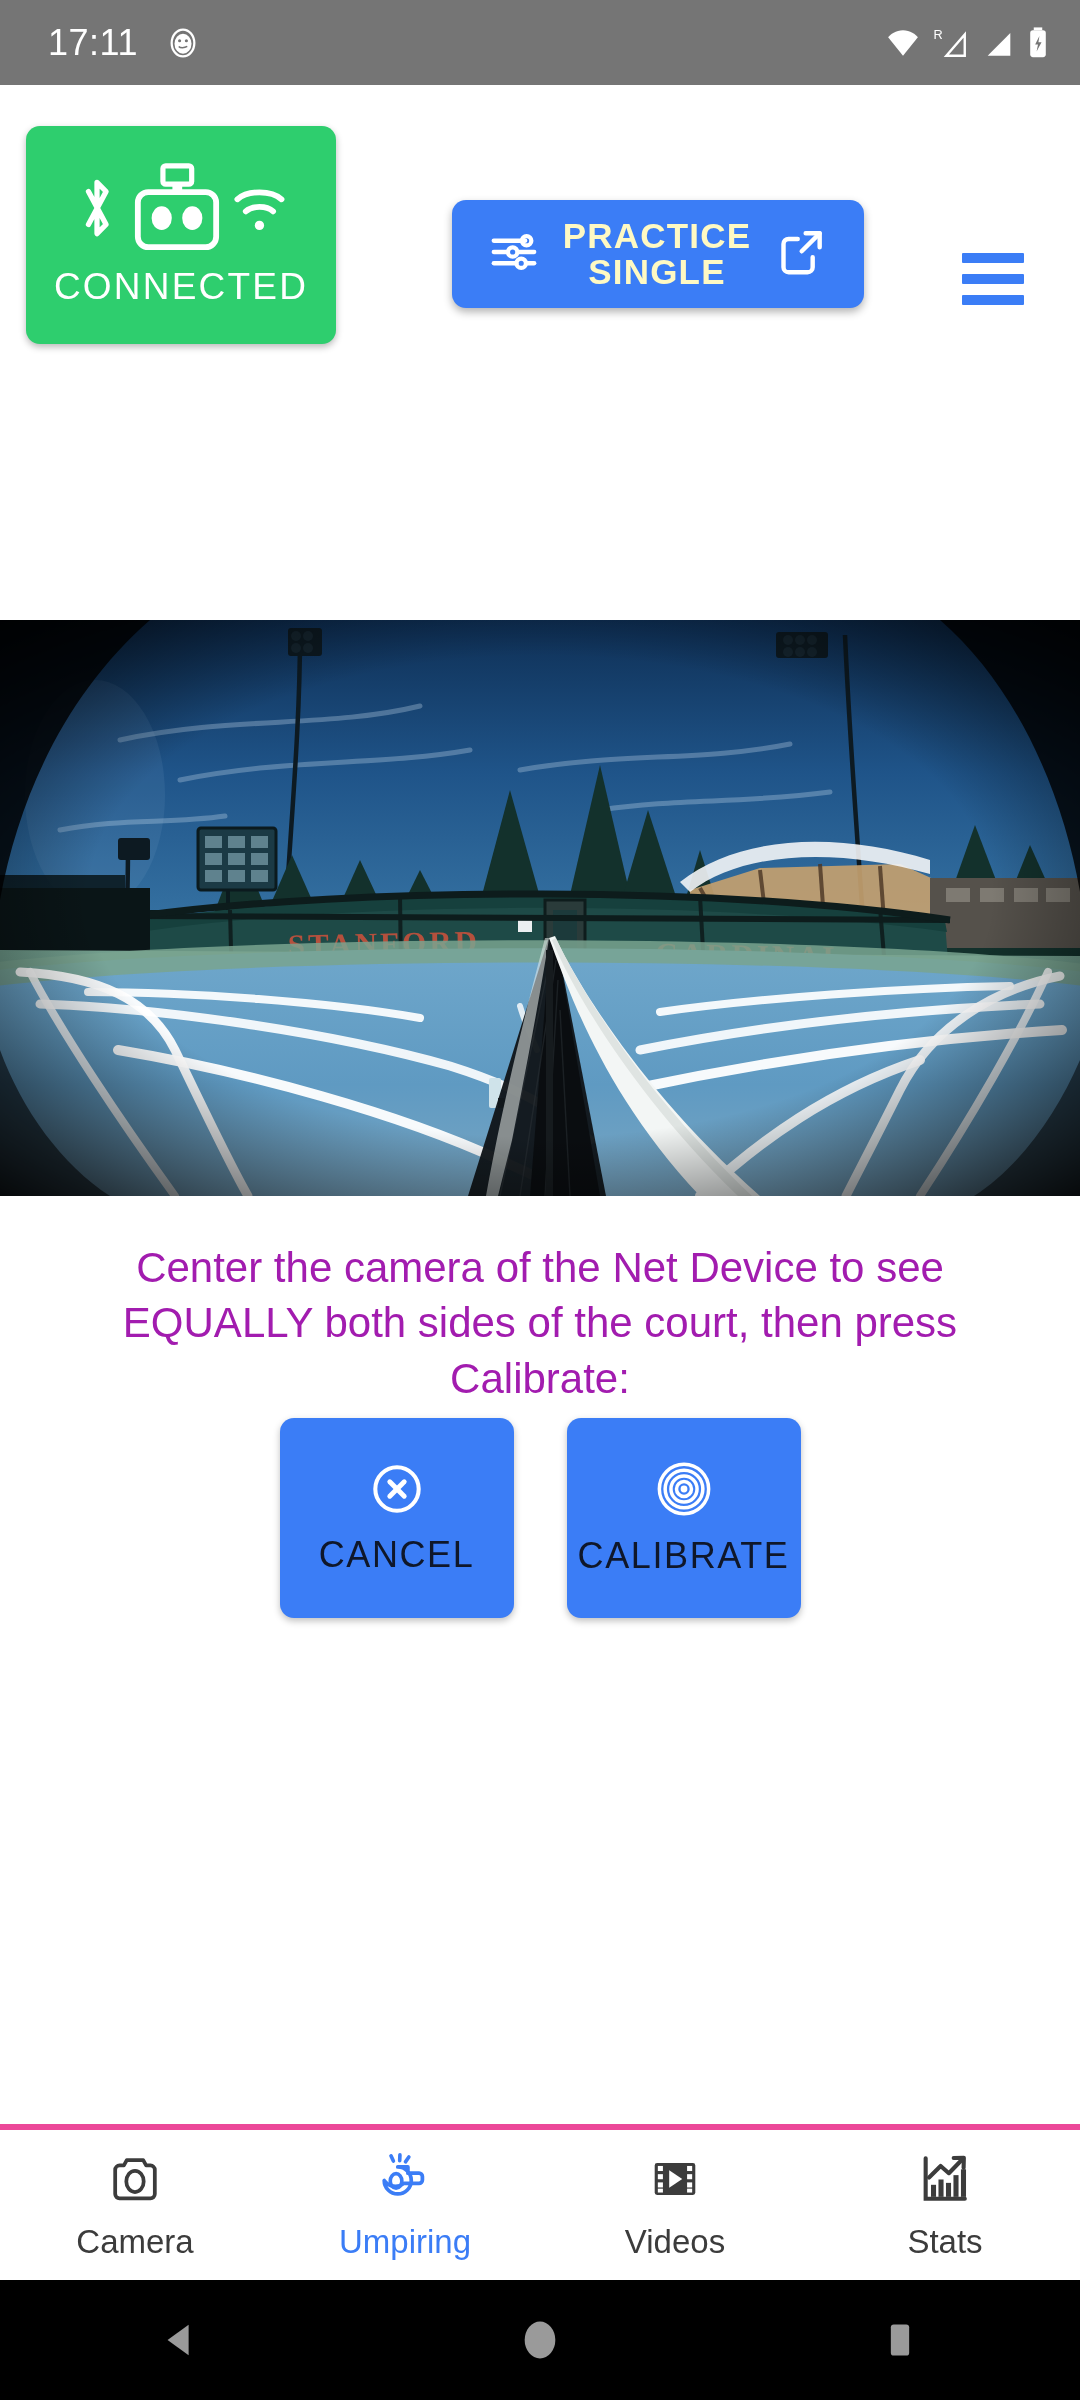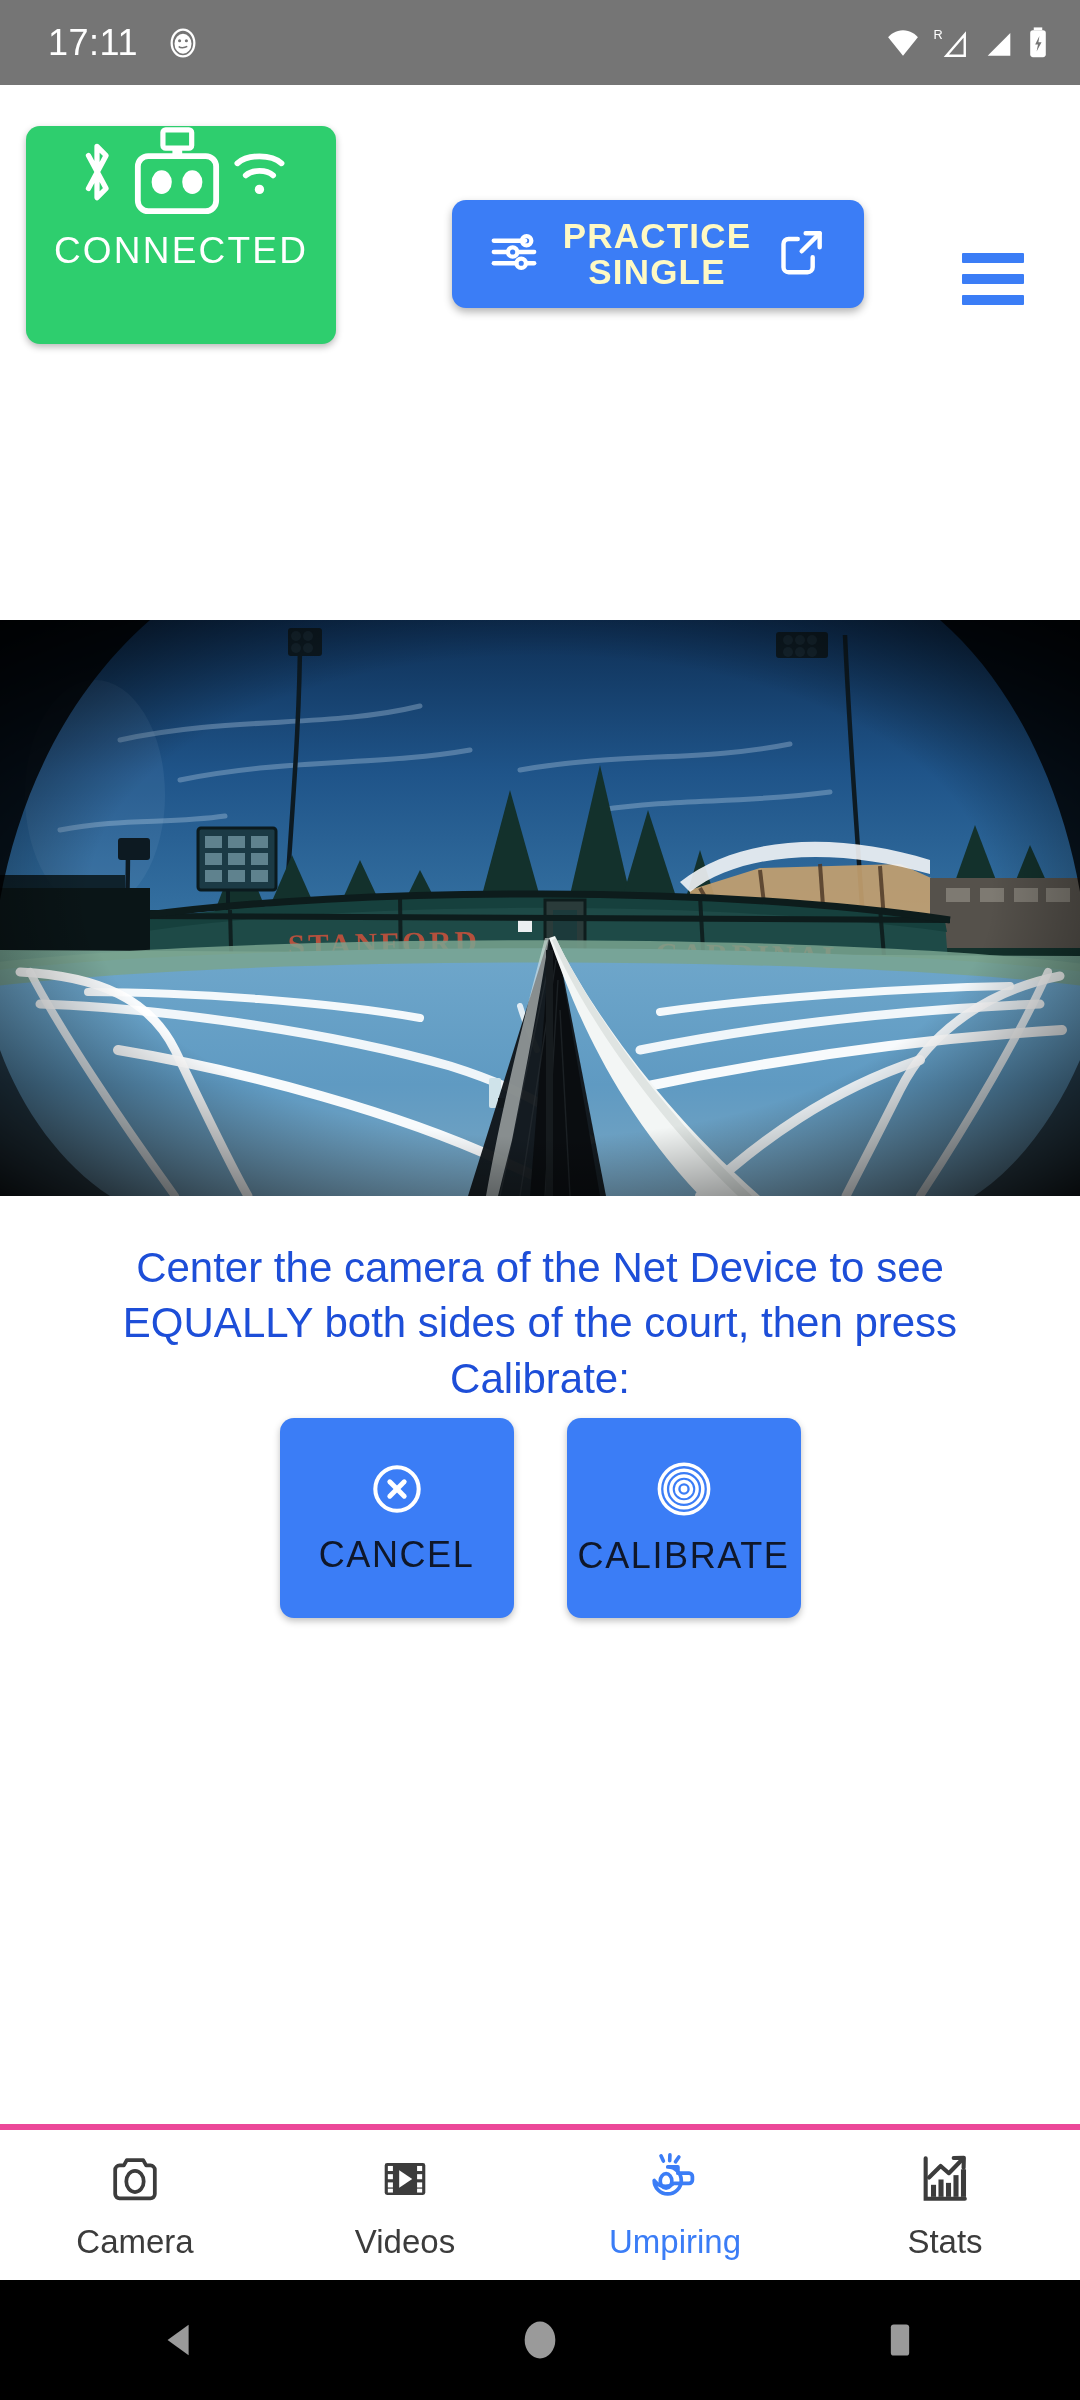--- a/index.html
+++ b/index.html
@@ -24,21 +24,21 @@
 
   
   #app-header{
     position:absolute; left:0; top:85px; width:1080px; height:285px;
     background:#ffffff;
   }
   #connected-card{
     position:absolute; left:26px; top:41px; width:310px; height:218px;
     background:#2ECE6E; border-radius:14px;
     box-shadow:0 3px 7px rgba(0,0,0,.28);
-    display:flex; flex-direction:column; align-items:center; 
+    display:flex; flex-direction:column; align-items:center; justify-content:center;
     gap:8px; cursor:pointer;
   }
   #connected-icons{ display:flex; align-items:center; gap:4px; }
   #connected-label{
     color:#ffffff; font-size:37px; font-weight:400; letter-spacing:2.2px;
   }
   #practice-btn{
     position:absolute; left:452px; top:175px; width:412px; height:108px;
     transform:translateY(-60px);
     background:#3B7DF6; border-radius:14px;
@@ -60,21 +60,21 @@
   
   #court-photo{
     position:absolute; left:0; top:620px; width:1080px; height:576px;
     overflow:hidden; background:#0b1a2c;
   }
   #court-photo svg{ display:block; width:1080px; height:576px; }
 
   
   #instruction{
     position:absolute; left:90px; top:1240px; width:900px;
-    text-align:center; color:#1d4ed8; font-size:42px; line-height:1.32;
+    text-align:center; color:#a21caf; font-size:42px; line-height:1.32;
     font-weight:400;
   }
 
   
   #action-row{
     position:absolute; left:0; top:1418px; width:1080px;
     display:flex; justify-content:center; gap:53px;
   }
   .action-btn{
     width:234px; height:200px; background:#3B7DF6; border-radius:14px;
@@ -454,55 +454,55 @@
   <div class="nav-item">
     <span>
       <svg width="58" height="58" viewBox="0 0 24 24">
         <path d="M8.6 4.2 L15.4 4.2 L16.6 6.4 L18.4 6.4 A1.8 1.8 0 0 1 20.2 8.2 L20.2 18.2 A1.8 1.8 0 0 1 18.4 20 L5.6 20 A1.8 1.8 0 0 1 3.8 18.2 L3.8 8.2 A1.8 1.8 0 0 1 5.6 6.4 L7.4 6.4 Z" fill="none" stroke="#3c3c3c" stroke-width="1.55" stroke-linejoin="round"></path>
         <ellipse cx="12" cy="13" rx="3.6" ry="4.4" fill="none" stroke="#3c3c3c" stroke-width="1.55"></ellipse>
       </svg>
     </span>
     <span class="nav-label">Camera</span>
   </div>
 
+  <div class="nav-item active">
+    <span>
+      <svg width="58" height="58" viewBox="0 0 24 24">
+        <path d="M3.4 12.6 A5.6 5.6 0 1 0 9 7 L13.2 7 L13.2 9.6 L17.8 9.6 A1.4 1.4 0 0 1 19.2 11 L19.2 12.4 A1.4 1.4 0 0 1 17.8 13.8 L11.5 13.8 A5.6 5.6 0 0 1 3.4 12.6 Z" fill="none" stroke="#3B7DF6" stroke-width="1.55" stroke-linejoin="round"></path>
+        <ellipse cx="8.3" cy="12.8" rx="2.4" ry="3" fill="none" stroke="#3B7DF6" stroke-width="1.5"></ellipse>
+        <g stroke="#3B7DF6" stroke-width="1.5" stroke-linecap="round">
+          <line x1="7.2" y1="4.6" x2="6.2" y2="2.4"></line>
+          <line x1="9.8" y1="4.4" x2="9.9" y2="2"></line>
+          <line x1="12.2" y1="4.9" x2="13.6" y2="2.9"></line>
+        </g>
+      </svg>
+    </span>
+    <span class="nav-label">Umpiring</span>
+  </div>
+
   <div class="nav-item">
     <span>
       <svg width="58" height="58" viewBox="0 0 24 24">
         <rect x="3.6" y="5.4" width="16.8" height="13.2" rx="1" fill="#3c3c3c"></rect>
         <g fill="#ffffff">
           <rect x="4.9" y="6.6" width="2.1" height="2.1"></rect>
           <rect x="4.9" y="10.0" width="2.1" height="2.1"></rect>
           <rect x="4.9" y="13.4" width="2.1" height="2.1"></rect>
           <rect x="4.9" y="16.0" width="2.1" height="1.6"></rect>
           <rect x="17.0" y="6.6" width="2.1" height="2.1"></rect>
           <rect x="17.0" y="10.0" width="2.1" height="2.1"></rect>
           <rect x="17.0" y="13.4" width="2.1" height="2.1"></rect>
           <rect x="17.0" y="16.0" width="2.1" height="1.6"></rect>
           <path d="M9.6 8.4 L15 12 L9.6 15.6 Z"></path>
         </g>
       </svg>
     </span>
     <span class="nav-label">Videos</span>
   </div>
 
-  <div class="nav-item active">
-    <span>
-      <svg width="58" height="58" viewBox="0 0 24 24">
-        <path d="M3.4 12.6 A5.6 5.6 0 1 0 9 7 L13.2 7 L13.2 9.6 L17.8 9.6 A1.4 1.4 0 0 1 19.2 11 L19.2 12.4 A1.4 1.4 0 0 1 17.8 13.8 L11.5 13.8 A5.6 5.6 0 0 1 3.4 12.6 Z" fill="none" stroke="#3B7DF6" stroke-width="1.55" stroke-linejoin="round"></path>
-        <ellipse cx="8.3" cy="12.8" rx="2.4" ry="3" fill="none" stroke="#3B7DF6" stroke-width="1.5"></ellipse>
-        <g stroke="#3B7DF6" stroke-width="1.5" stroke-linecap="round">
-          <line x1="7.2" y1="4.6" x2="6.2" y2="2.4"></line>
-          <line x1="9.8" y1="4.4" x2="9.9" y2="2"></line>
-          <line x1="12.2" y1="4.9" x2="13.6" y2="2.9"></line>
-        </g>
-      </svg>
-    </span>
-    <span class="nav-label">Umpiring</span>
-  </div>
-
   <div class="nav-item">
     <span>
       <svg width="58" height="58" viewBox="0 0 24 24">
         <path d="M4 3.4 L4 20.2 L20.2 20.2" fill="none" stroke="#3c3c3c" stroke-width="1.7" stroke-linecap="round"></path>
         <g fill="#3c3c3c">
           <rect x="6.2" y="14.4" width="2.1" height="5.0"></rect>
           <rect x="9.3" y="12.2" width="2.1" height="7.2"></rect>
           <rect x="12.4" y="13.6" width="2.1" height="5.8"></rect>
           <rect x="15.5" y="10.4" width="2.1" height="9.0"></rect>
           <rect x="18.6" y="8.0" width="2.1" height="11.4"></rect>

